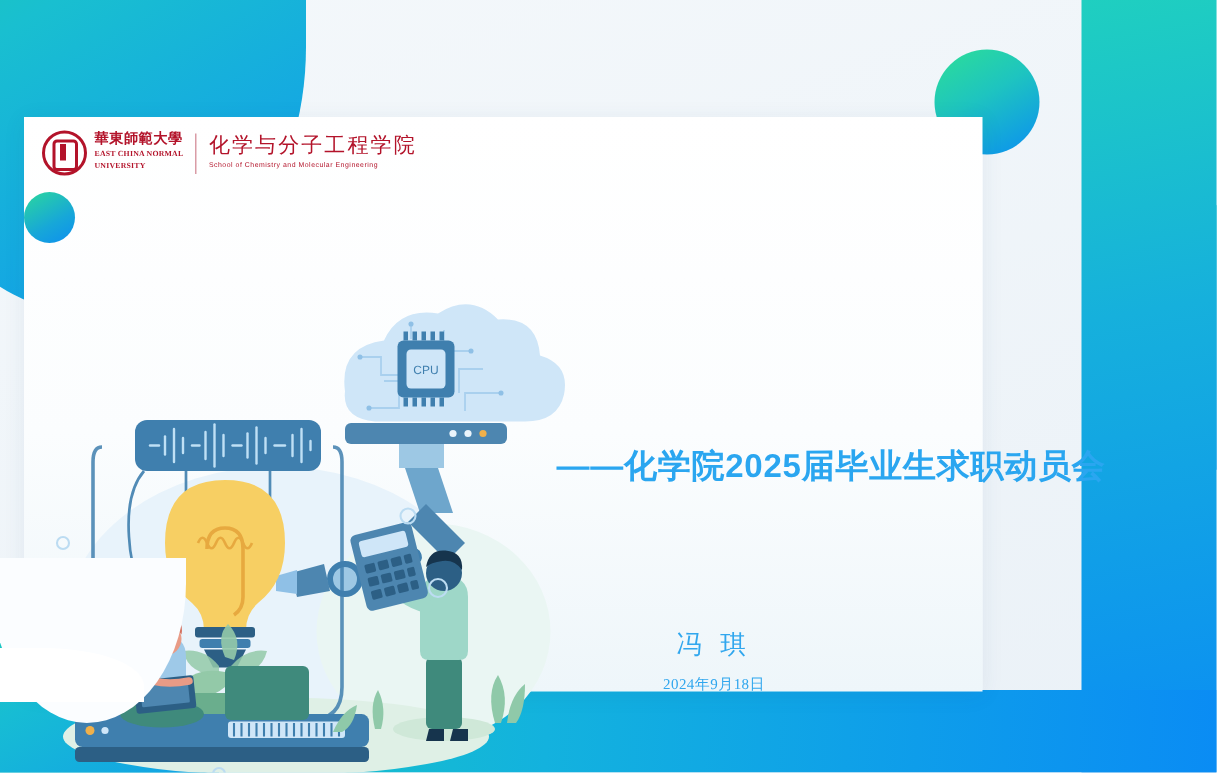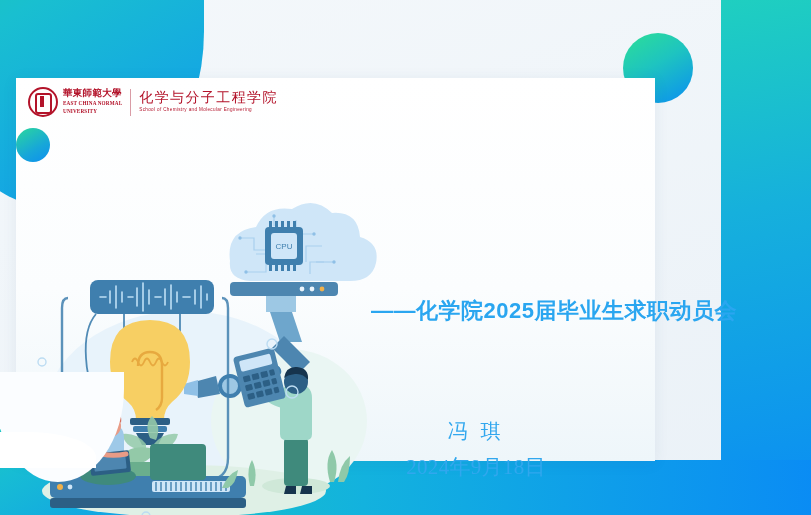--- a/index.html
+++ b/index.html
@@ -107,22 +107,22 @@
     position:absolute;left:355px;top:196px;width:420px;
     font-family:"Liberation Sans",sans-serif;
     font-weight:bold;font-size:22px;color:#2aa6f0;letter-spacing:.5px;
     white-space:nowrap;
     margin-top:22px;
   }
   .byline{
     position:absolute;left:330px;top:340px;width:260px;text-align:center;
     font-family:"Liberation Serif",serif;color:#31a7ee;
   }
-  .presenter{font-size:20px;letter-spacing:4px;}
-  .date{font-size:21px;margin-top:8px;letter-spacing:.3px;}
+  .presenter{font-size:17px;letter-spacing:4px;}
+  .date{font-size:10px;margin-top:8px;letter-spacing:.3px;}
 
   
   .illus{position:absolute;left:18px;top:108px;width:350px;height:345px;}
   .illus svg{display:block;}
 </style>
 </head>
 <body>
 
 <div id="stage">
 

